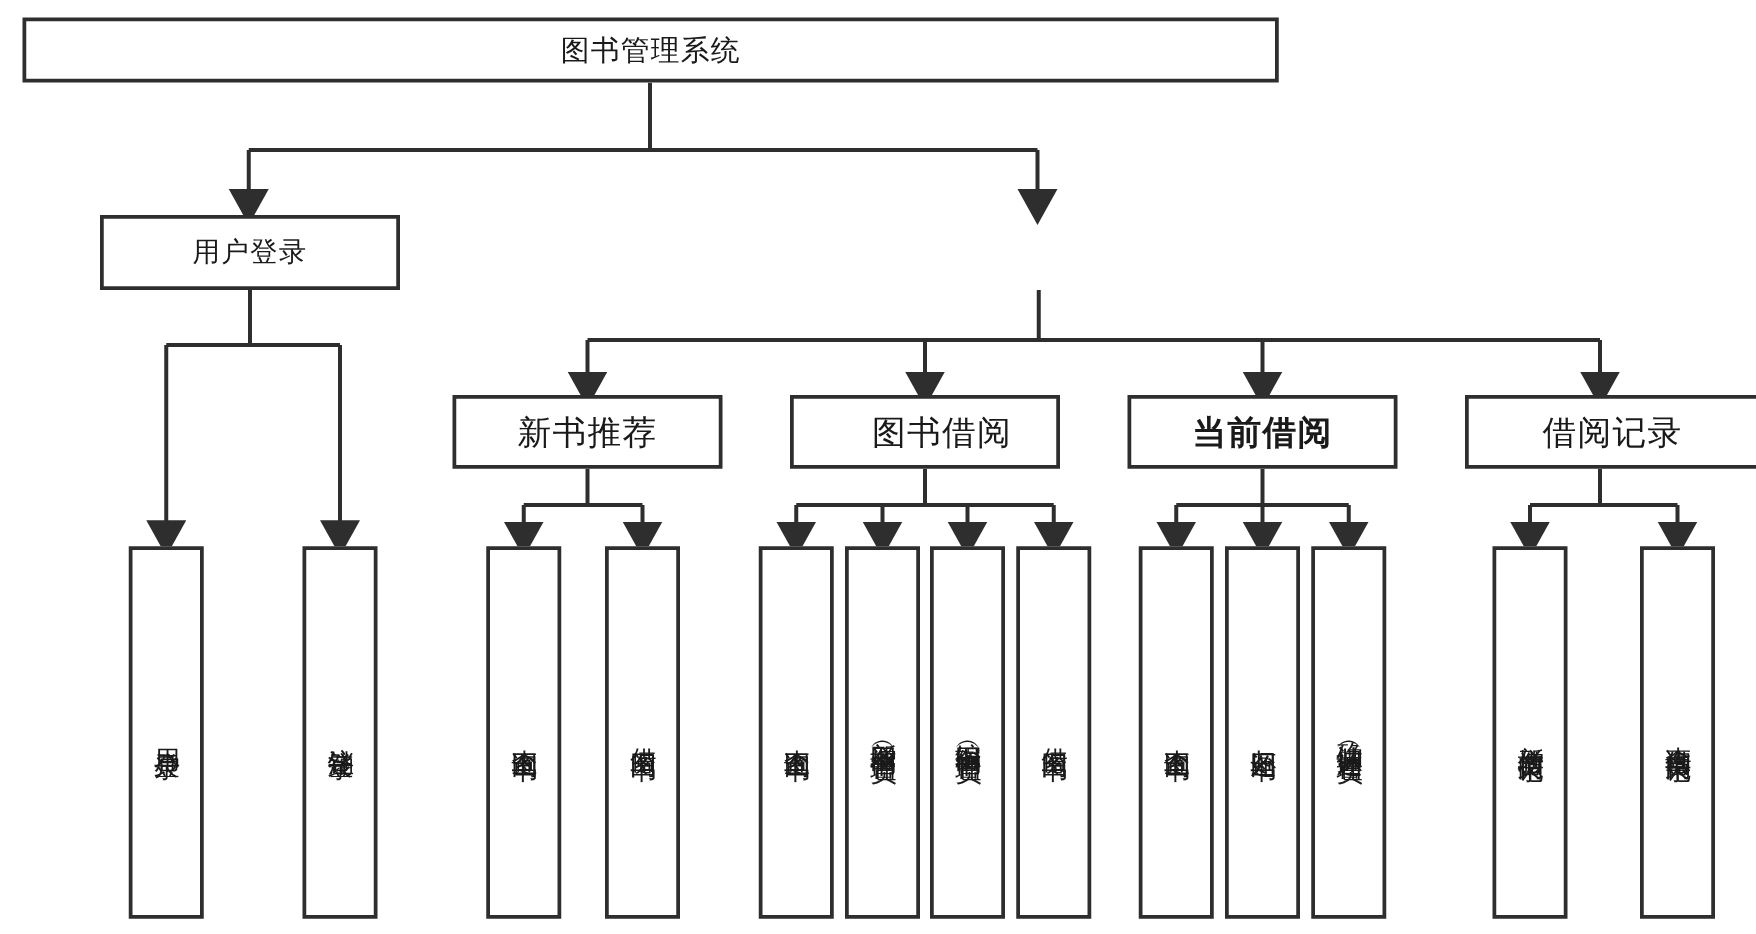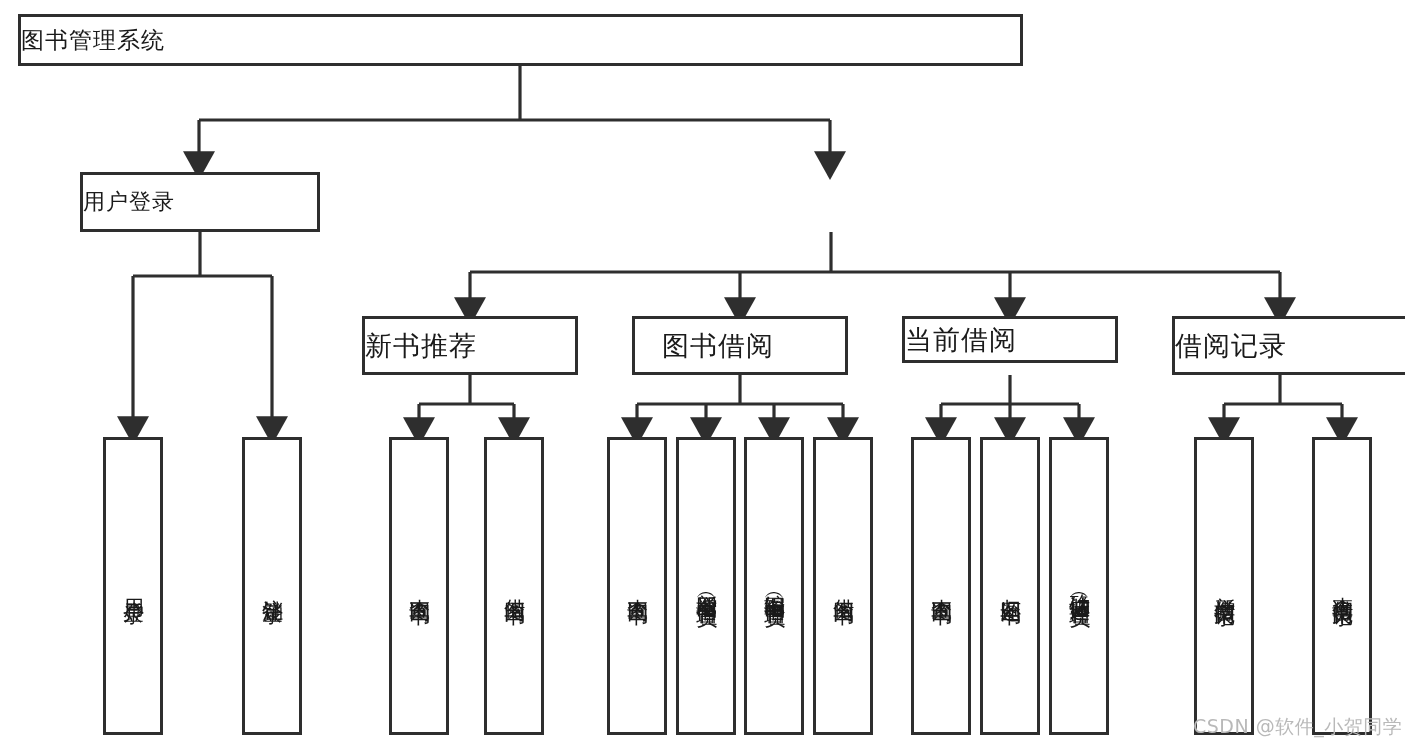--- a/index.html
+++ b/index.html
@@ -25,20 +25,21 @@
     height: 747px;
     pointer-events: none;
   }
   .node {
     position: absolute;
     box-sizing: border-box;
     background: #ffffff;
     border: 3px solid #2e2e2e;
     display: flex;
     align-items: center;
+    justify-content: center;
     color: #1a1a1a;
   }
   .node.root {
     font-size: 23px;
     letter-spacing: 1px;
   }
   .node.level1 {
     font-size: 22px;
     letter-spacing: 1px;
   }
@@ -131,21 +132,21 @@
   <div class="node level1" style="left:80px; top:172px; width:240px; height:60px;">
     <span>用户登录</span>
   </div>
 
   <div class="node level2" style="left:362px; top:316px; width:216px; height:59px;">
     <span>新书推荐</span>
   </div>
   <div class="node level2" style="left:632px; top:316px; width:216px; height:59px;padding-left:27px;">
     <span>图书借阅</span>
   </div>
-  <div class="node level2" style="left:902px; top:316px; width:216px; height:47px;">
+  <div class="node level2" style="left:902px; top:316px; width:216px; height:59px;font-weight:bold;">
     <span>当前借阅</span>
   </div>
   <div class="node level2" style="left:1172px; top:316px; width:236px; height:59px;">
     <span>借阅记录</span>
   </div>
 
   <div class="node leaf" style="left:103px; top:437px; width:60px; height:298px;">
     <span class="vtext">用户登录</span>
   </div>
   <div class="node leaf" style="left:242px; top:437px; width:60px; height:298px;">
@@ -182,15 +183,14 @@
     <span class="vtext">确认归还（管理员）</span>
   </div>
 
   <div class="node leaf" style="left:1194px; top:437px; width:60px; height:298px;">
     <span class="vtext">新增借阅记录</span>
   </div>
   <div class="node leaf" style="left:1312px; top:437px; width:60px; height:298px;">
     <span class="vtext">查询借阅记录</span>
   </div>
 
-  <div class="watermark">CSDN @软件_小贺同学</div>
 
 </div>
 
 </body></html>

